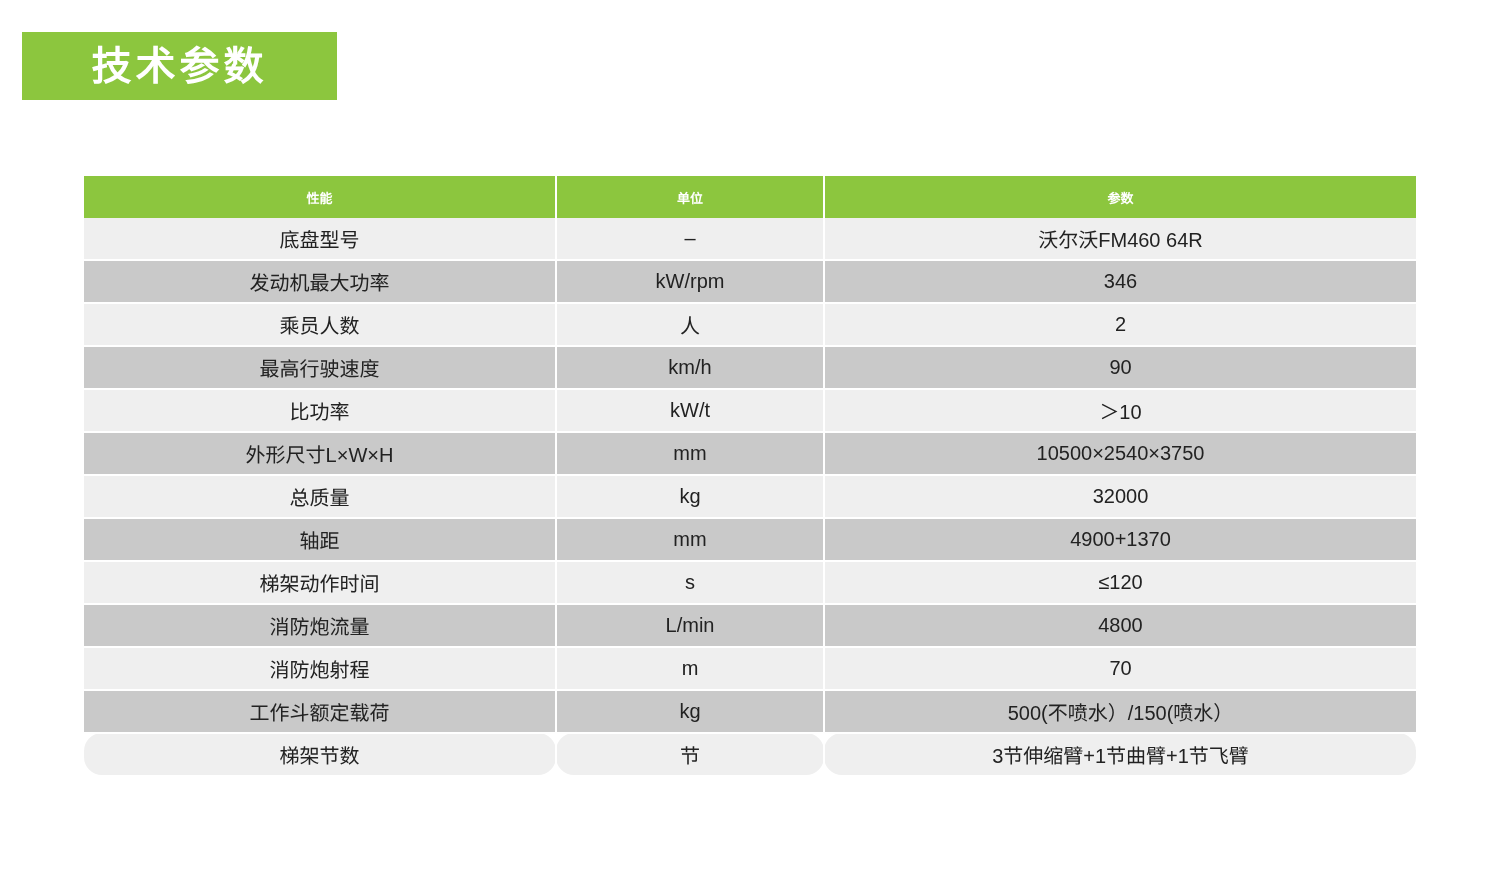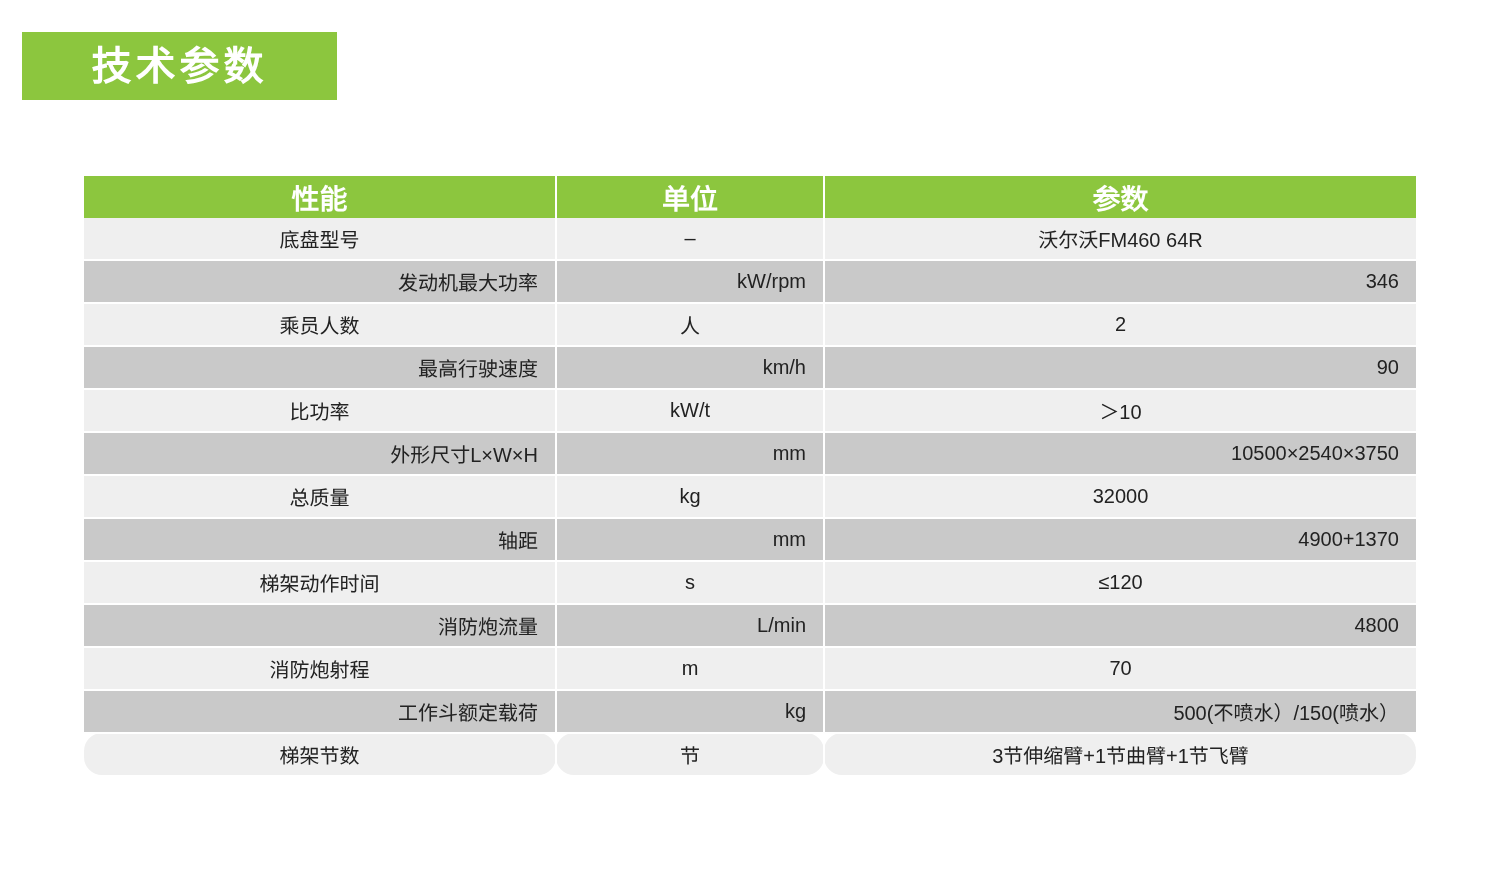--- a/index.html
+++ b/index.html
@@ -48,21 +48,21 @@
     border-collapse: collapse;
     table-layout: fixed;
   }
   .spec-table col.c1 { width: 472px; }
   .spec-table col.c2 { width: 268px; }
   .spec-table col.c3 { width: 592px; }
 
   .spec-table th {
     background: #8cc63e;
     color: #ffffff;
-    font-size: 28px;
+    font-size: 13px;
     font-weight: bold;
     height: 42px;
     text-align: center;
     border-right: 2px solid #ffffff;
     padding: 0;
   }
   .spec-table th:last-child { border-right: none; }
 
   .spec-table td {
     height: 41px;
@@ -71,21 +71,21 @@
     color: #222222;
     border-right: 2px solid #ffffff;
     border-bottom: 2px solid #ffffff;
     padding: 0 17px;
     white-space: nowrap;
     overflow: hidden;
   }
   .spec-table td:last-child { border-right: none; }
 
   .spec-table tbody tr.odd td  { background: #efefef; }
-  .spec-table tbody tr.even td { background: #c9c9c9; text-align: right; }
+  .spec-table tbody tr.even td { background: #c9c9c9; }
   .spec-table tbody tr:last-child td { border-bottom: none; border-radius: 18px; }
 </style>
 </head>
 <body>
 
 <div class="page">
 
   <div class="title-banner">
     <span class="title-text">技术参数</span>
   </div>

